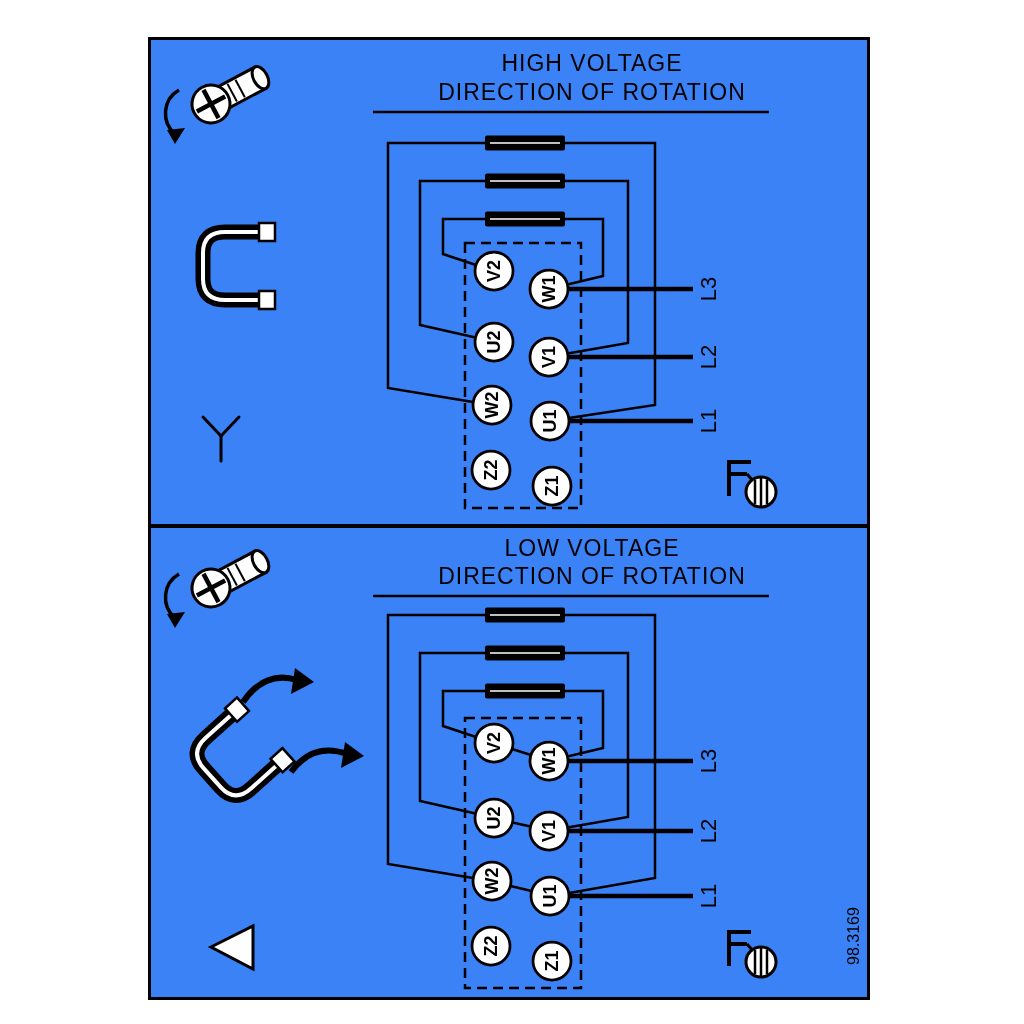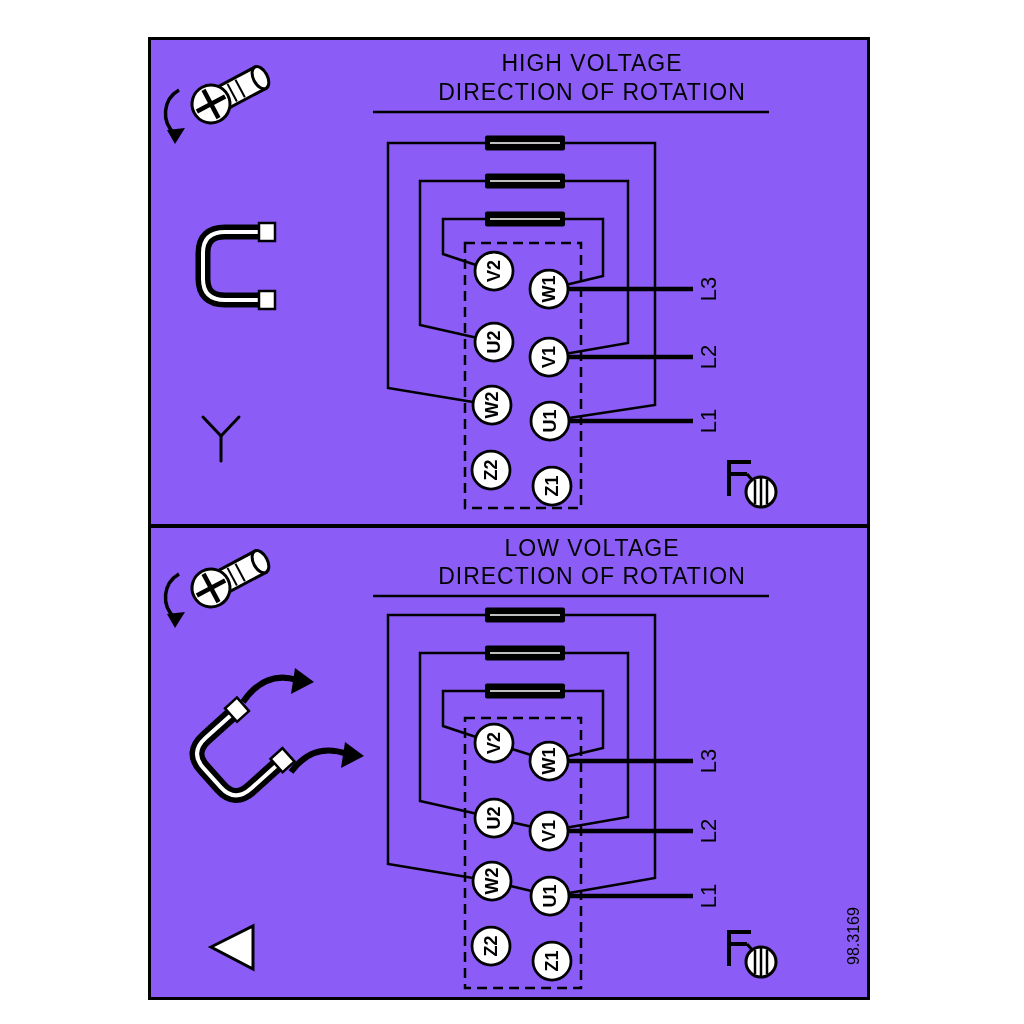--- a/index.html
+++ b/index.html
@@ -8,21 +8,21 @@
     background: #ffffff;
     position: relative;
     font-family: "Liberation Sans", sans-serif;
     overflow: hidden;
   }
   .frame {
     position: absolute; left: 148px; top: 37px;
     width: 722px; height: 963px;
     border: 3px solid #000;
     box-sizing: border-box;
-    background: #8b5cf6;
+    background: #3b82f6;
   }
   .panel { position: absolute; left: 0; }
   .panel.top { top: 0; }
   .panel.bottom { top: 488px; }
   .divider {
     position: absolute; left: 0; top: 484px;
     width: 100%; height: 4px; background: #000;
   }
   svg text { font-family: "Liberation Sans", sans-serif; fill: #000; }
   .title { font-size: 23px; letter-spacing: 1px; text-anchor: middle; }

